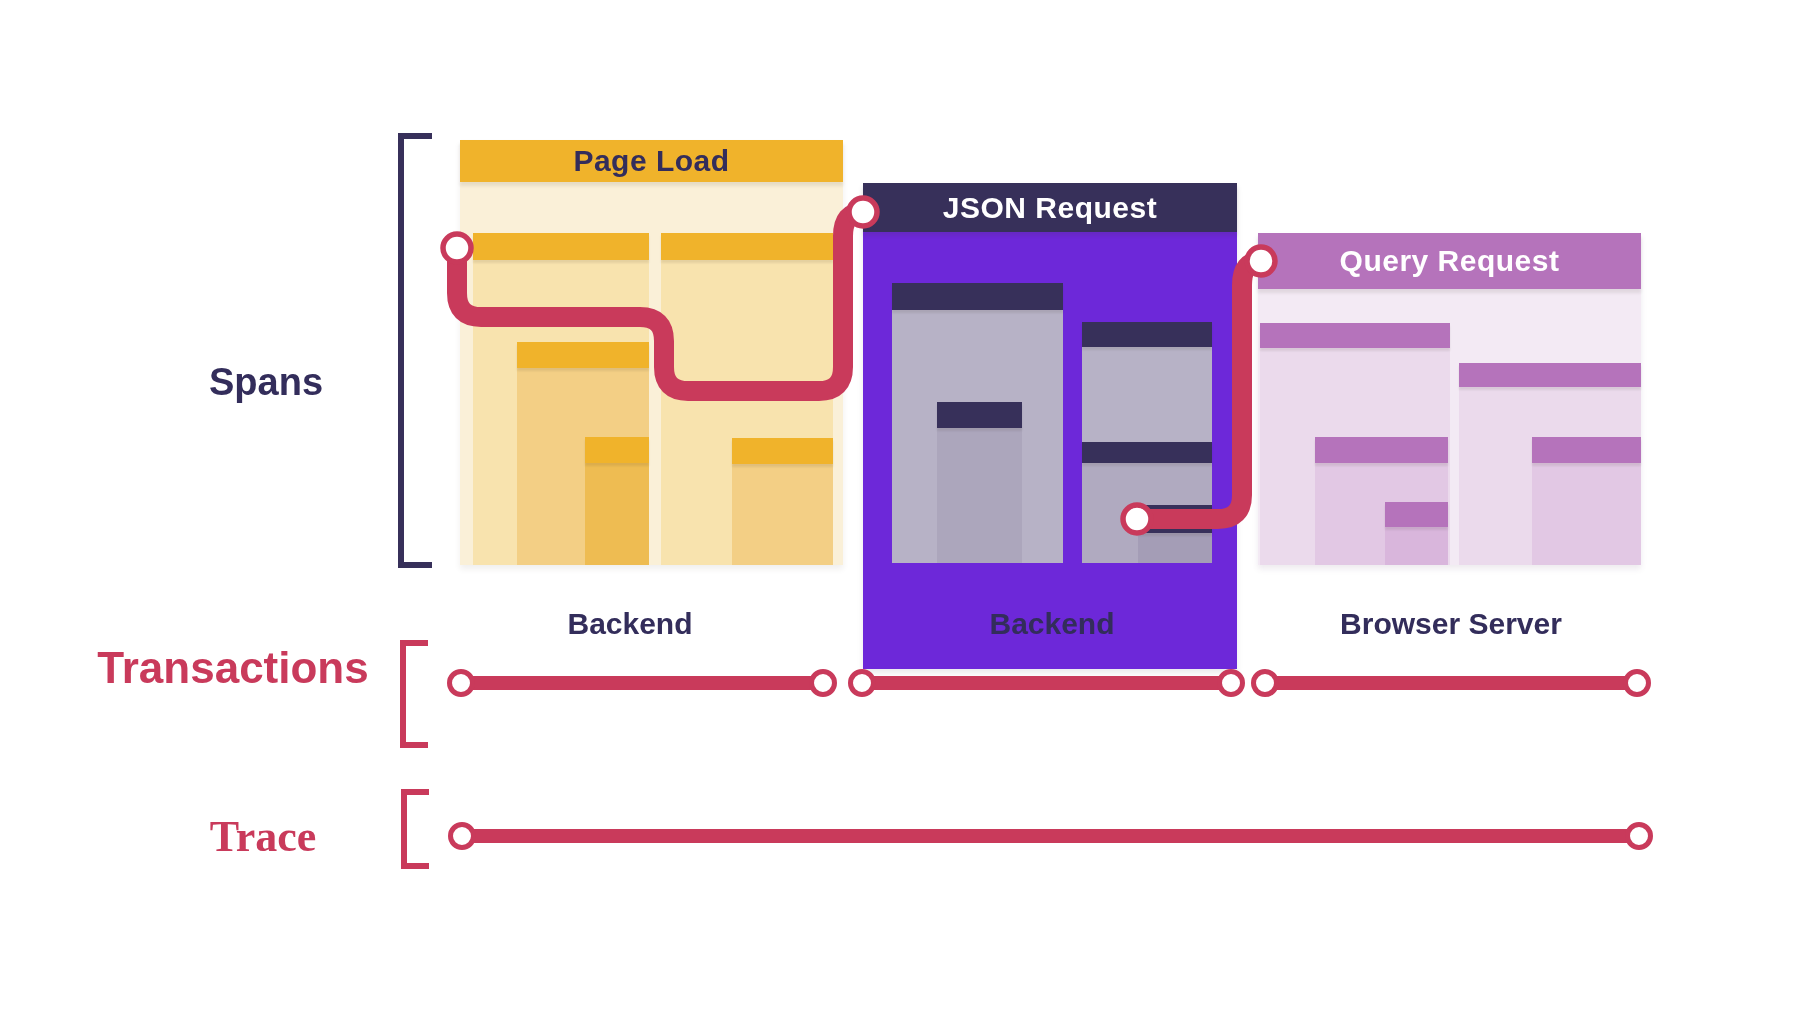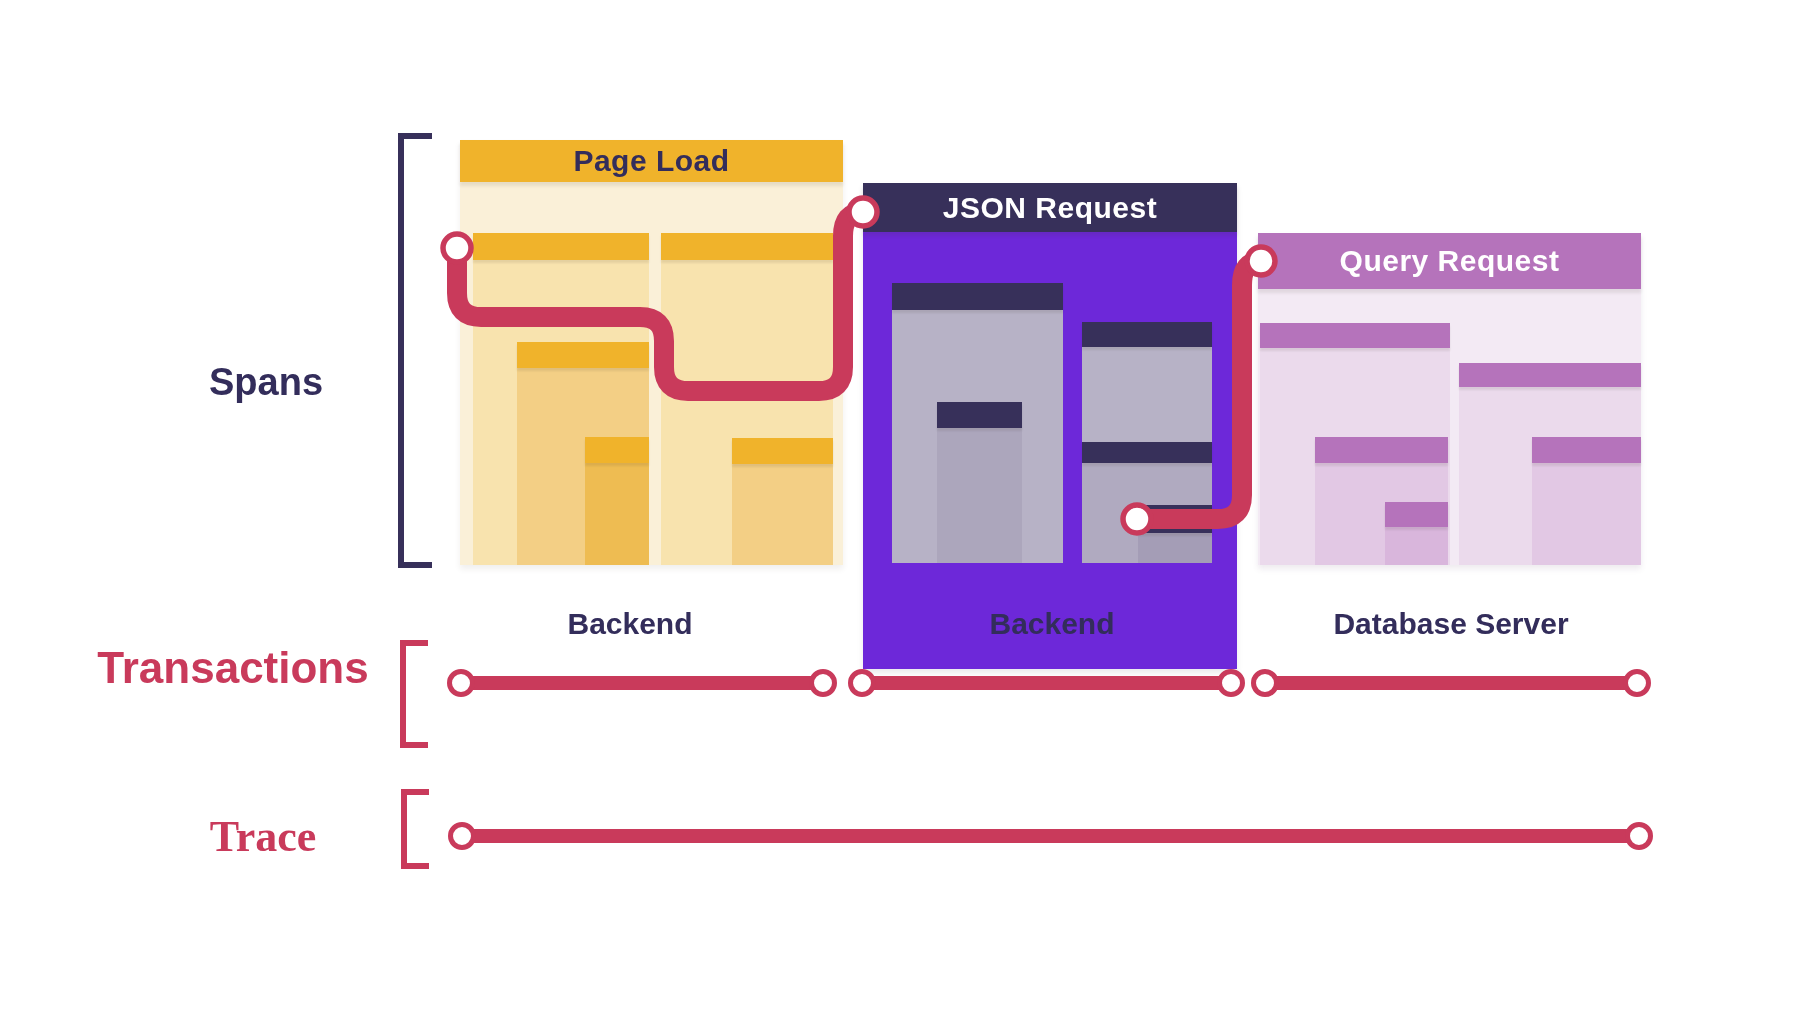--- a/index.html
+++ b/index.html
@@ -88,21 +88,21 @@
          L 819 391 Q 843 391 843 367 L 843 236 Q 843 212 863 212" fill="none" stroke="#C93A5B" stroke-width="20" stroke-linecap="round"></path>
     <path d="M 1137 519 L 1218 519 Q 1242 519 1242 495 L 1242 285 Q 1242 261 1261 261" fill="none" stroke="#C93A5B" stroke-width="20" stroke-linecap="round"></path>
     <circle cx="457" cy="248" r="14" fill="#FFFFFF" stroke="#C93A5B" stroke-width="5.5"></circle>
     <circle cx="863" cy="212" r="14" fill="#FFFFFF" stroke="#C93A5B" stroke-width="5.5"></circle>
     <circle cx="1137" cy="519" r="14" fill="#FFFFFF" stroke="#C93A5B" stroke-width="5.5"></circle>
     <circle cx="1261" cy="261" r="14" fill="#FFFFFF" stroke="#C93A5B" stroke-width="5.5"></circle>
   </svg>
 
   <div class="platform" style="left:630px;top:624px;">Backend</div>
   <div class="platform" style="left:1052px;top:624px;">Backend</div>
-  <div class="platform" style="left:1451px;top:624px;">Database Server</div>
+  <div class="platform" style="left:1451px;top:624px;">Browser Server</div>
 
   <div class="rowlabel" style="left:233px;top:668px;font-size:44px;color:#C93A5B;">Transactions</div>
   <div class="bracket-red" style="left:400px;top:640px;height:96px;"></div>
 
   <div class="tline" style="left:461px;top:676px;width:362px;"></div>
   <div class="tline" style="left:862px;top:676px;width:369px;"></div>
   <div class="tline" style="left:1265px;top:676px;width:372px;"></div>
 
   <div class="tdot" style="left:447px;top:669px;"></div>
   <div class="tdot" style="left:809px;top:669px;"></div>

